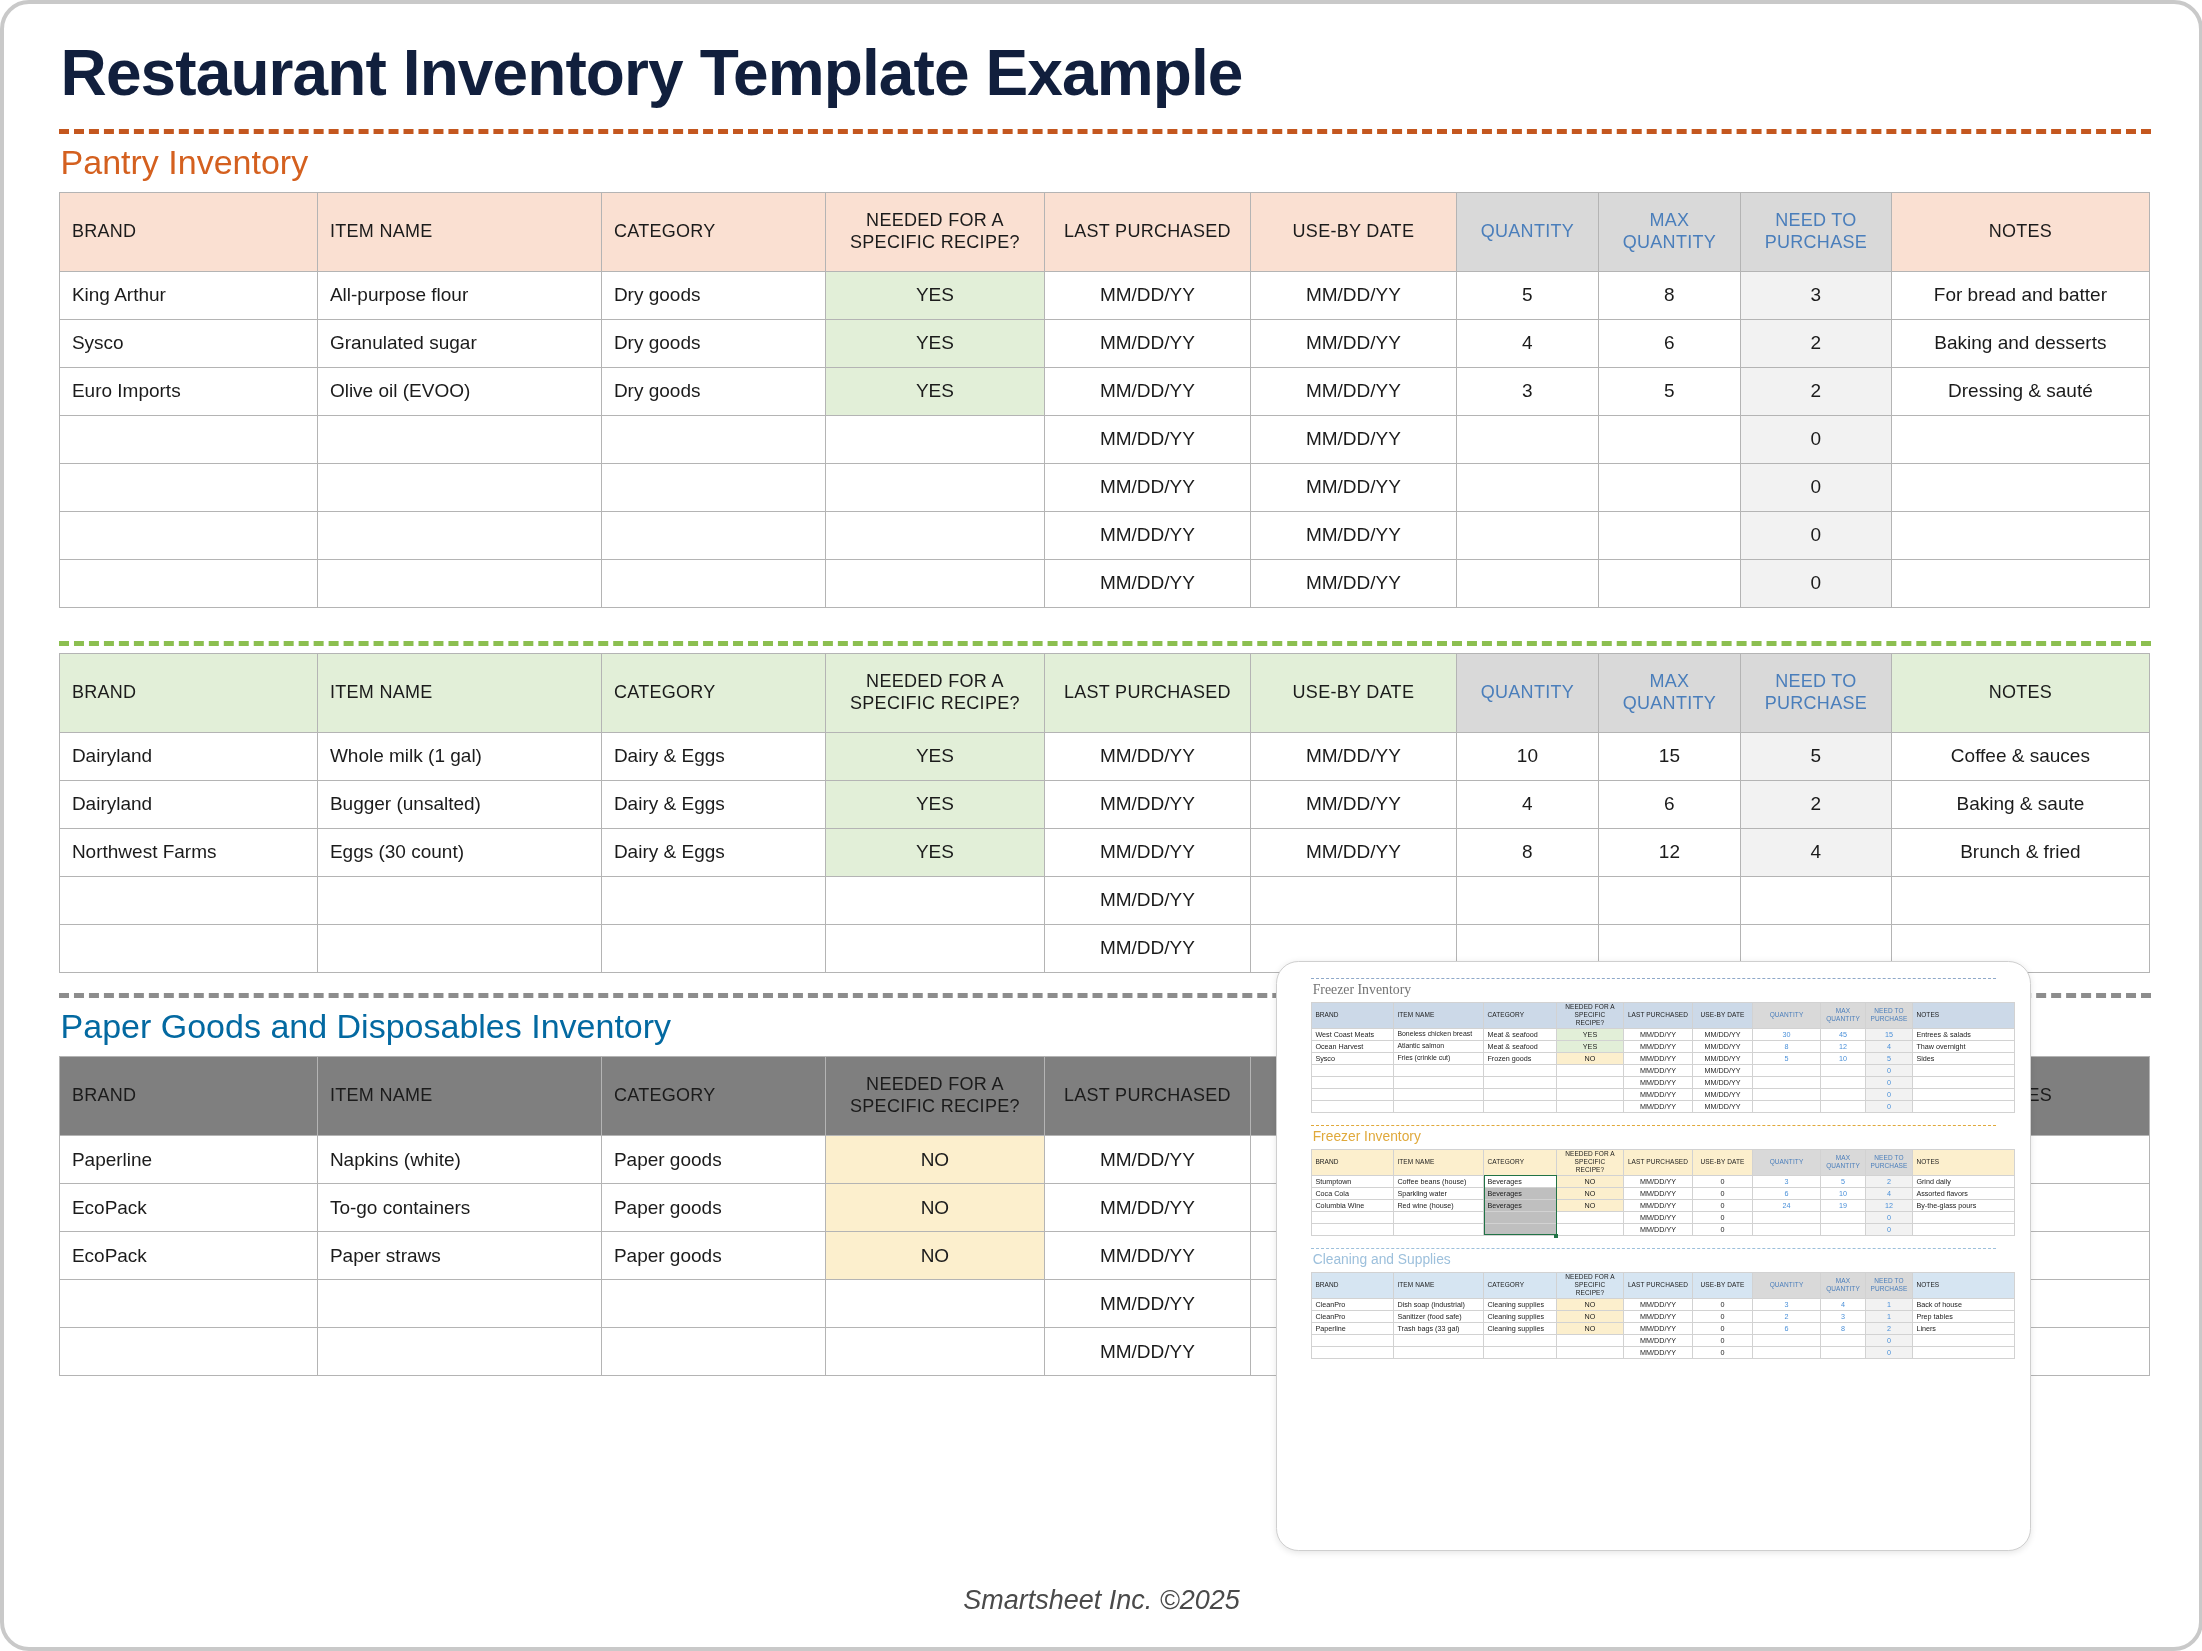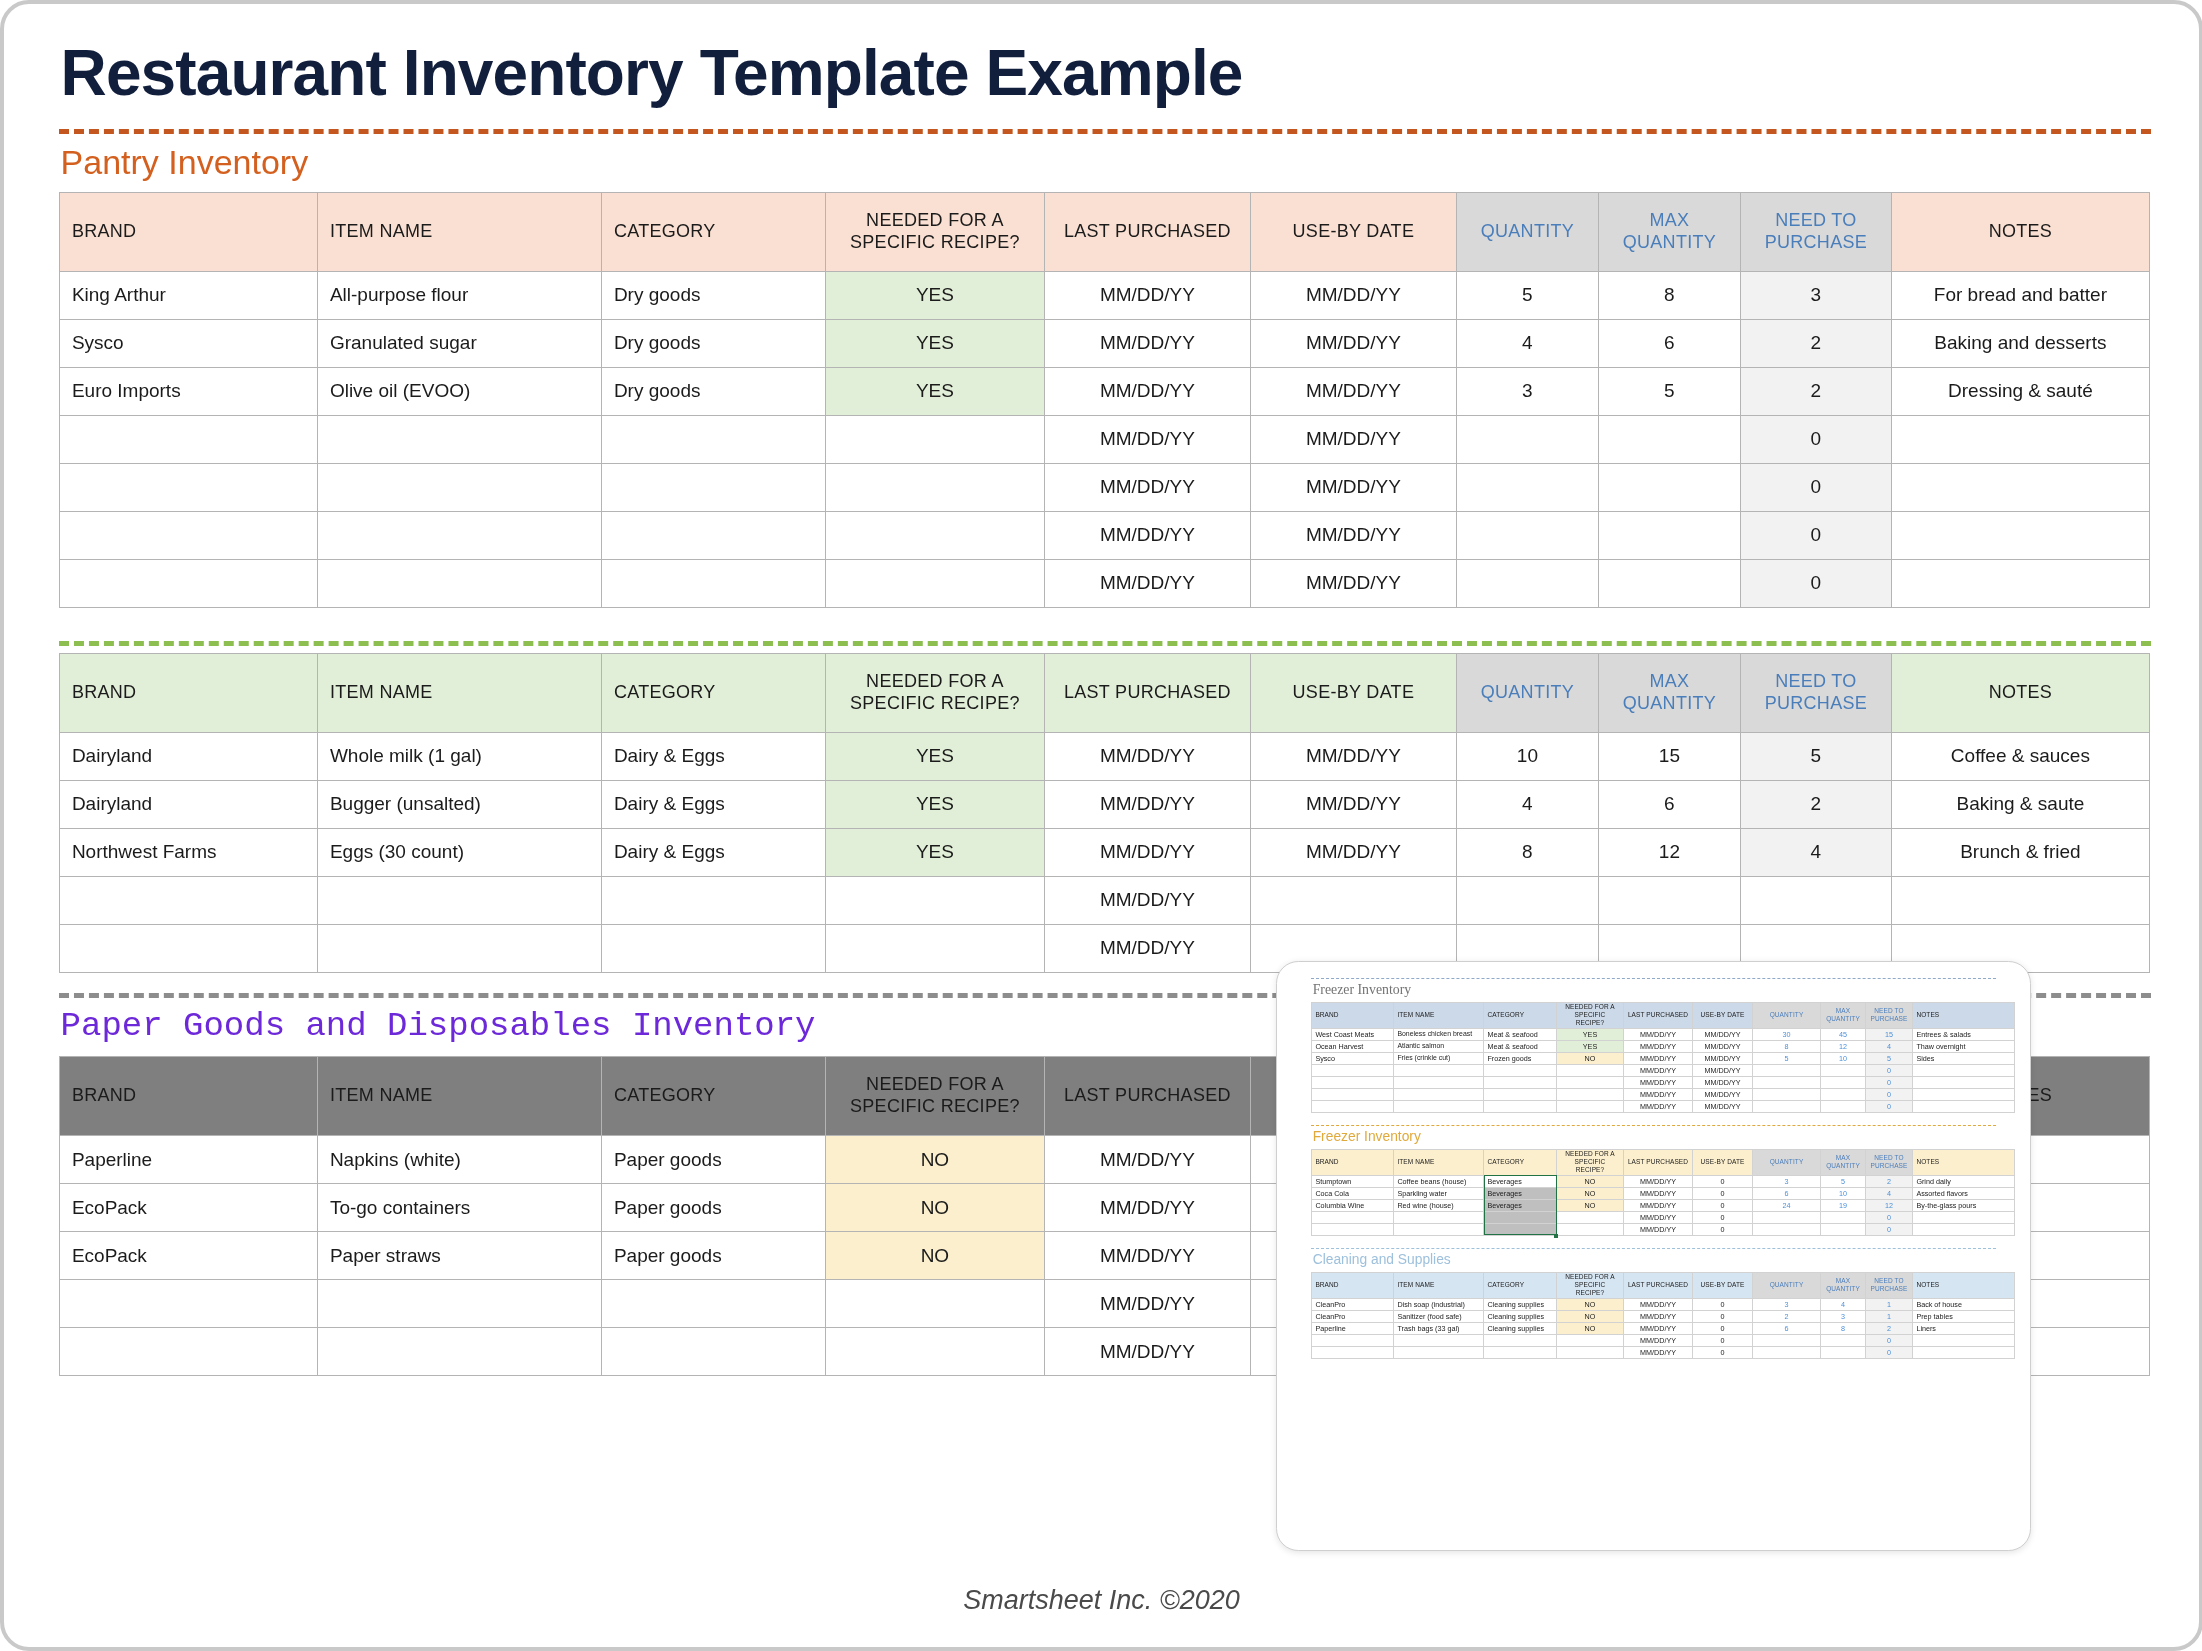--- a/index.html
+++ b/index.html
@@ -39,21 +39,21 @@
   
   .sec-title {
     font-size: 34px;
     font-weight: 400;
     line-height: 1.25;
     margin: 1.7px 0 8.6px 8.6px;
     white-space: nowrap;
   }
   .sec-title.orange { color: #d4601f; }
   .sec-title.green  { color: #76a940; }
-  .sec-title.grey   { color: #6d28d9; font-family: Liberation Mono, monospace; }
+  .sec-title.grey   { color: #0369a1; }
 
   
   table.grid {
     border-collapse: collapse;
     table-layout: fixed;
     width: 2060px;
     margin-left: 6.9px;
     background: #fff;
   }
   table.grid td, table.grid th {
@@ -753,15 +753,15 @@
                 <td class="m-ntp ntp">0</td>
                 <td class="m-notes"></td>
               </tr>
             </tbody>
         </table>
       </div>
 
     </div>
   </div>
 
-  <div class="footer">Smartsheet Inc. ©2020</div>
+  <div class="footer">Smartsheet Inc. ©2025</div>
 </div>
 
 
 </body></html>

